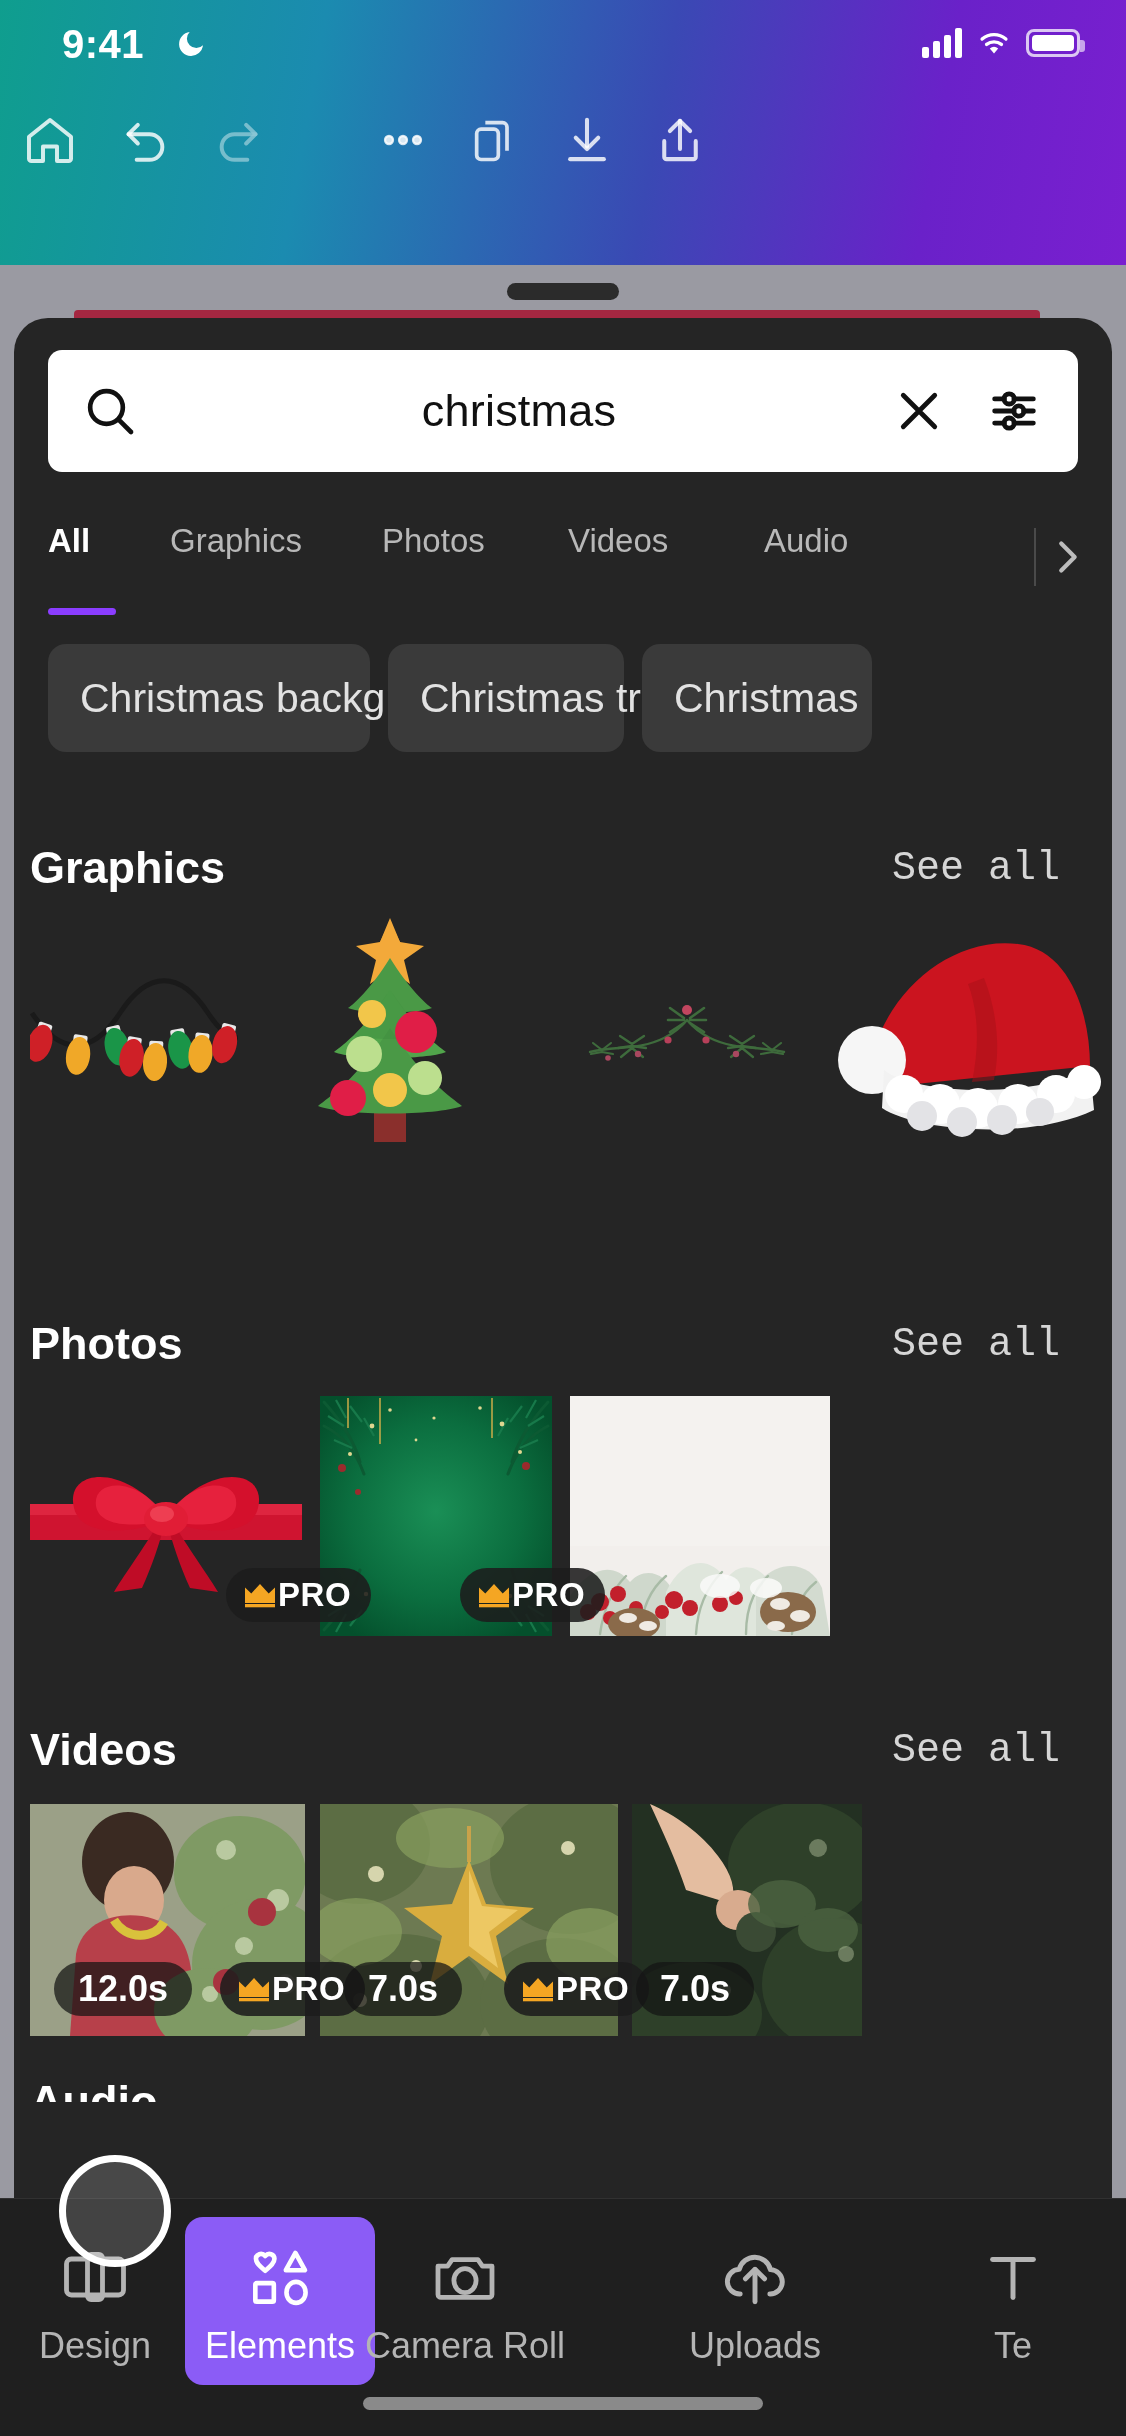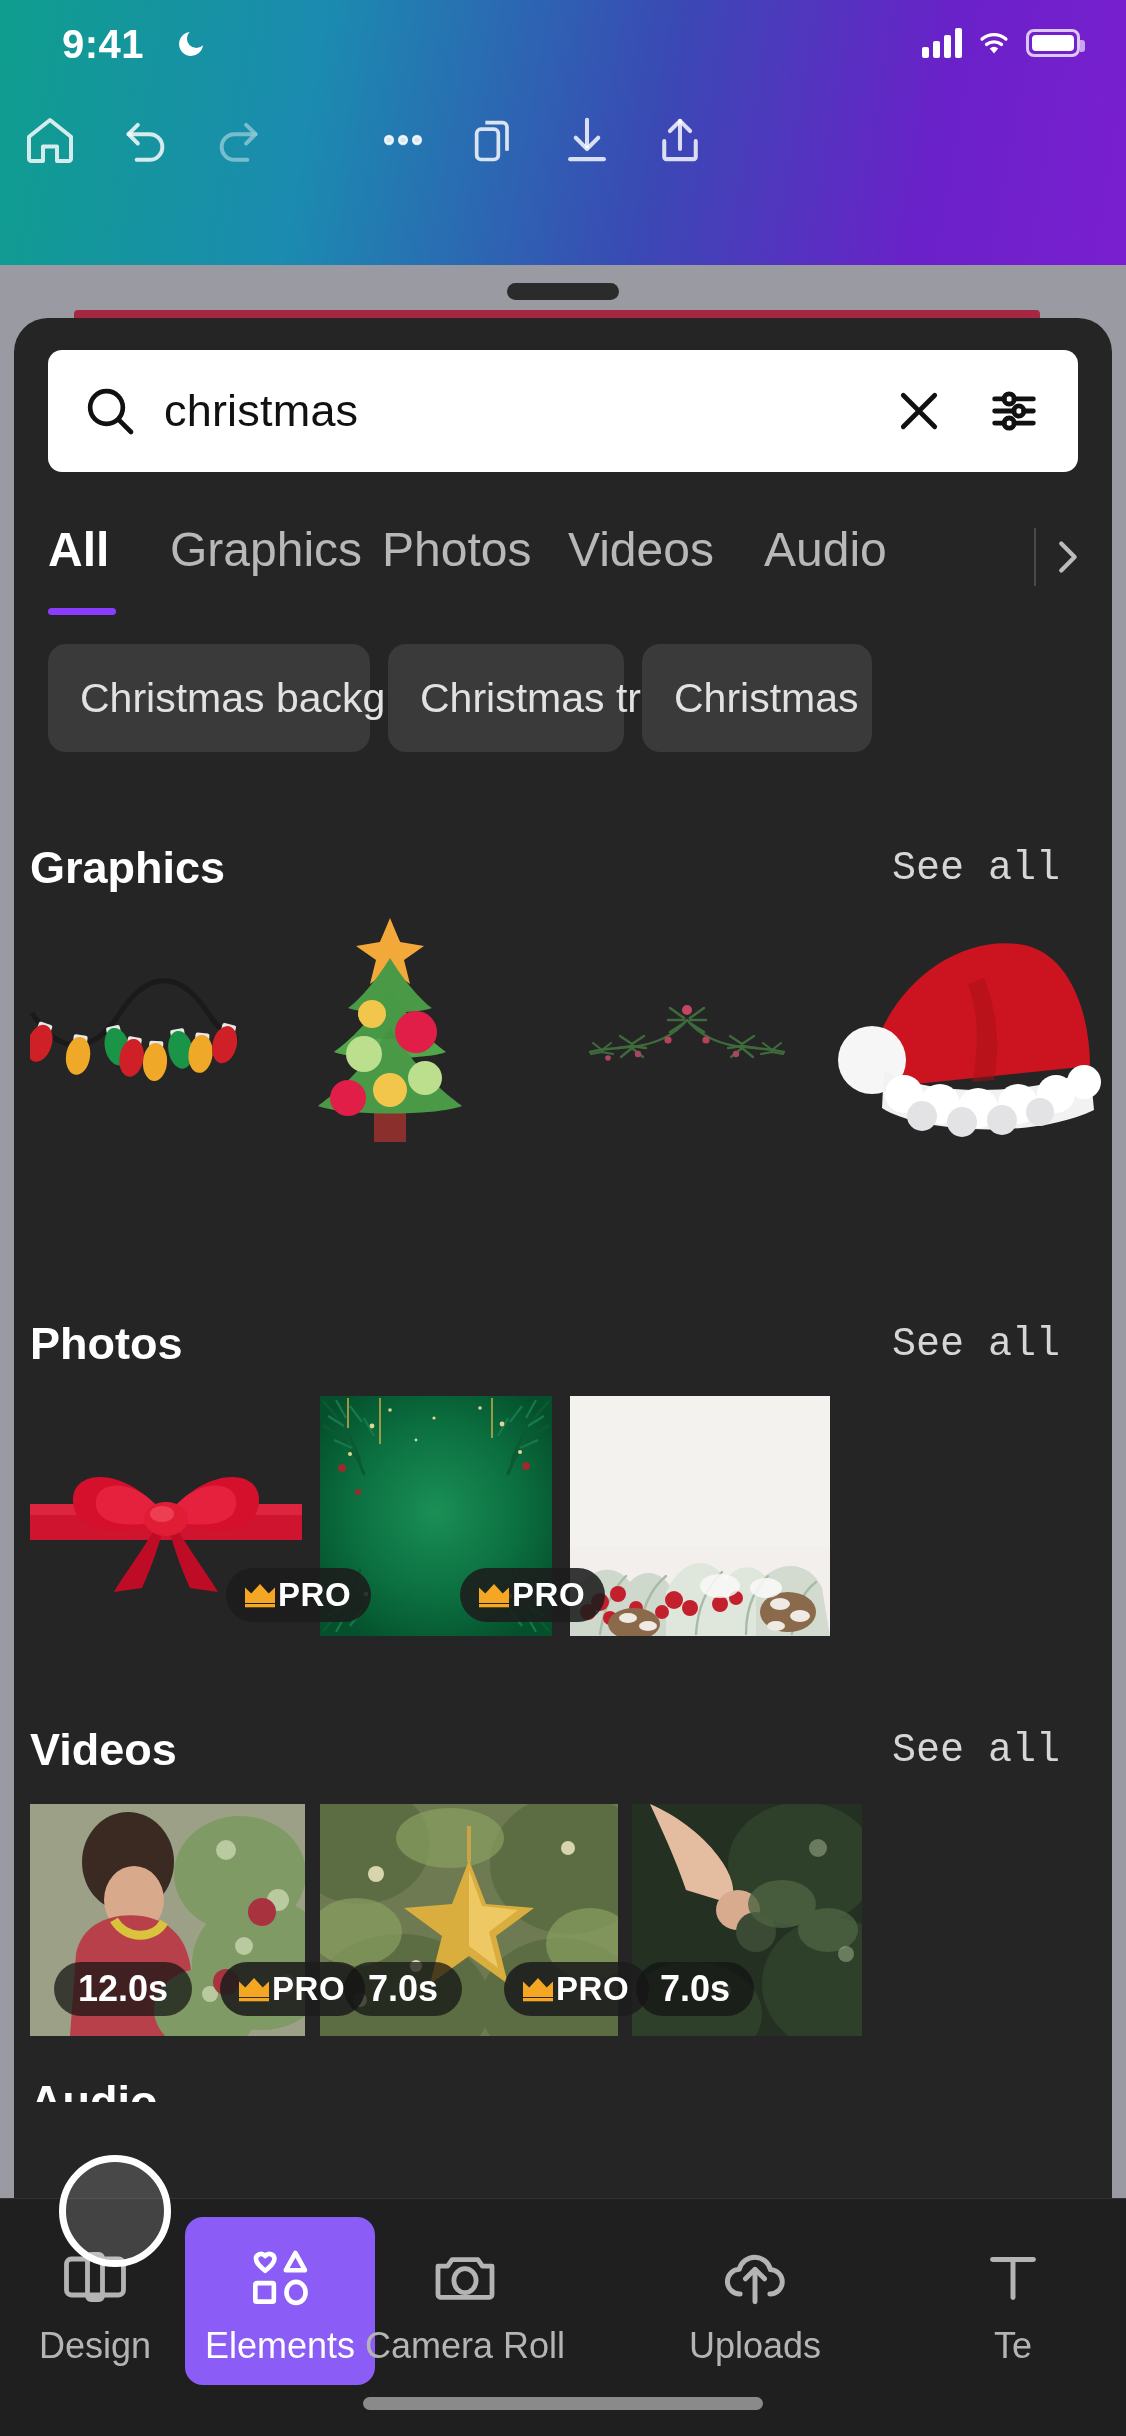--- a/index.html
+++ b/index.html
@@ -2,21 +2,21 @@
 <html><head>
 <meta charset="utf-8">
 <style>
   * { margin:0; padding:0; box-sizing:border-box; }
   html, body {
     width:1126px; height:2436px;
     background:#000;
     font-family:"Liberation Sans", sans-serif;
     overflow:hidden;
   }
-  #screen { position:relative; width:1126px; height:2436px; background:#9a9aa2; overflow:hidden; }
+  #screen { position:relative; width:1126px; height:2436px; background:#9a9aa2; overflow:hidden;text-align:center; }
 
   
   .editor-header{
     position:absolute; left:0; top:0; width:1126px; height:265px;
     background:linear-gradient(100deg,#0f9e8e 0%, #1b8bb0 28%, #3a49b4 58%, #6a21c9 82%, #7a1fd0 100%);
   }
   .statusbar{ position:absolute; left:0; top:0; width:100%; height:100px; }
   .sb-time{
     position:absolute; left:62px; top:22px;
     color:#fff; font-size:40px; font-weight:700; letter-spacing:.5px;
@@ -53,21 +53,21 @@
     background:#fff; border-radius:14px; display:flex; align-items:center;
   }
   .s-mag{ margin-left:34px; width:56px; height:56px; flex:none; }
   .s-text{ flex:1; margin-left:26px; font-size:45px; color:#111; letter-spacing:.2px; }
   .s-clear{ width:90px; height:90px; display:flex; align-items:center; justify-content:center; flex:none; }
   .s-filter{ width:100px; height:90px; display:flex; align-items:center; justify-content:center; margin-right:14px; flex:none; }
 
   
   .tabs{ position:absolute; left:0; top:186px; width:1098px; height:120px; }
   .tab{
-    position:absolute; top:18px; color:#b8b8b8; font-size:48px; white-space:nowrap;
+    position:absolute; top:18px; color:#b8b8b8; font-size:33px; white-space:nowrap;
   }
   .tab.active{ color:#fff; font-weight:700; }
   .tab-underline{ position:absolute; top:104px; height:7px; background:#8b3dff; border-radius:4px; }
   .tab-chev{ position:absolute; top:30px; right:22px; width:46px; height:46px; }
   .tab-divider{ position:absolute; top:24px; right:76px; width:2px; height:58px; background:#4a4a4a; }
 
   
   .chips{ position:absolute; left:0; top:318px; width:1098px; height:130px; }
   .chip{
     position:absolute; top:8px; height:108px; background:#3a3a3a; border-radius:18px;

